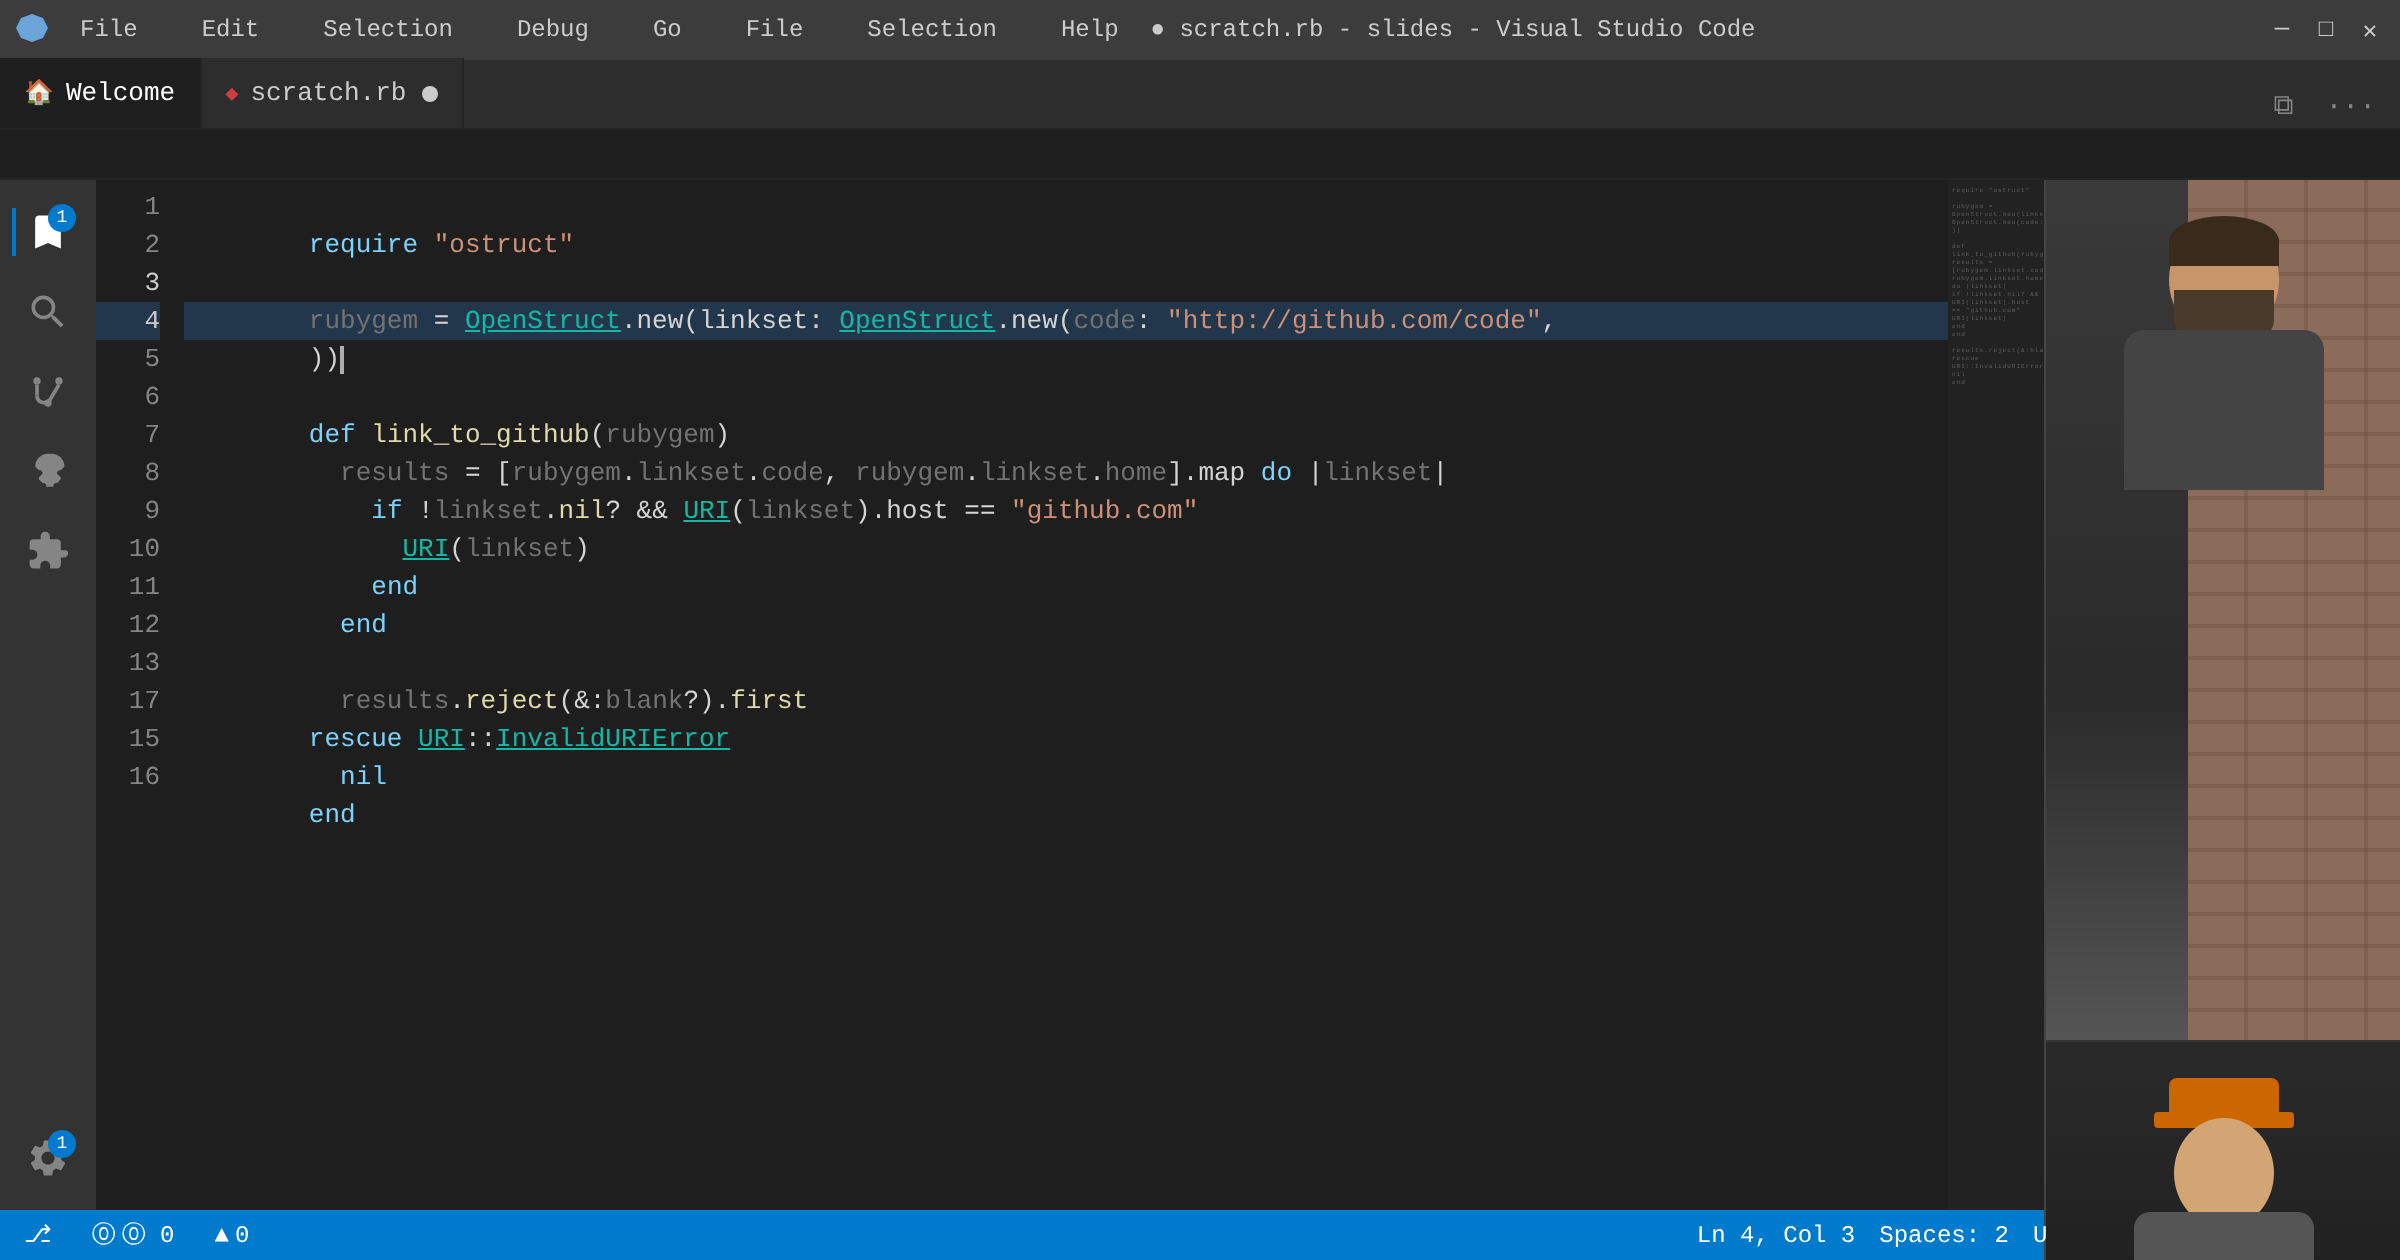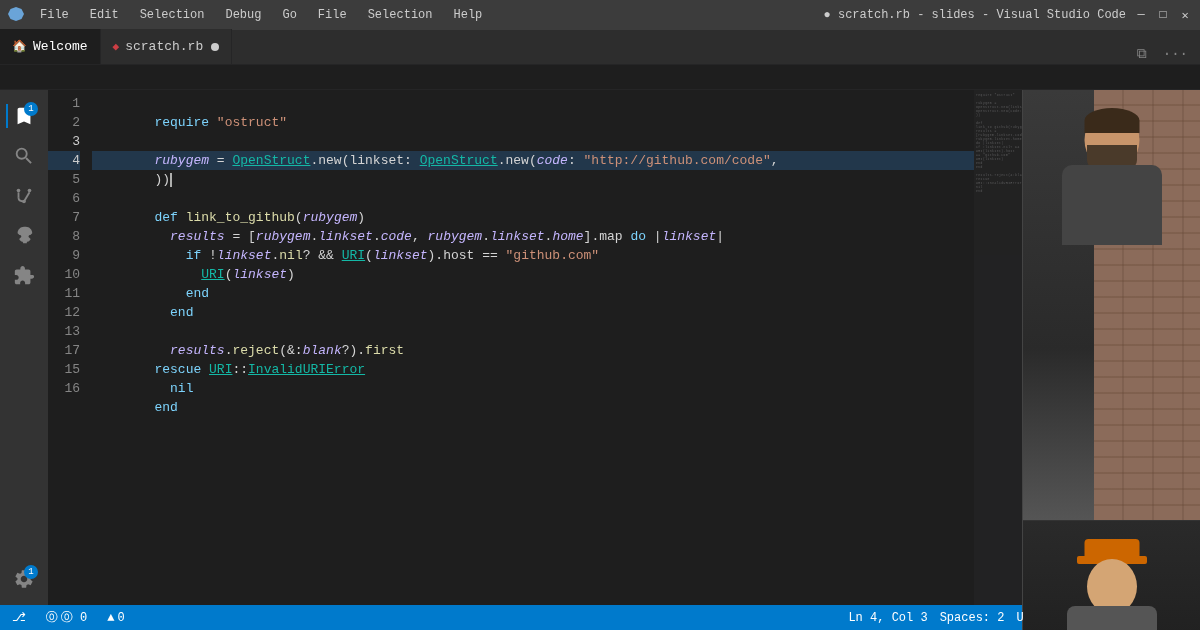--- a/index.html
+++ b/index.html
@@ -27,32 +27,32 @@
       width: 16px;
       height: 16px;
       display: flex;
       align-items: center;
       justify-content: center;
       color: #75beff;
       font-size: 14px;
     }
     #titlebar-menu {
       display: flex;
-      gap: 5px;
+      gap: 16px;
     }
     .menu-item {
       padding: 2px 8px;
       font-size: 12px;
       color: #cccccc;
       cursor: pointer;
       border-radius: 3px;
     }
     #titlebar-title {
       flex: 1;
-      text-align: right;
+      text-align: left;
       font-size: 12px;
       color: #cccccc;
     }
     #titlebar-controls {
       display: flex;
       gap: 8px;
     }
     .ctrl-btn {
       width: 14px;
       height: 14px;
@@ -217,21 +217,21 @@
       overflow: hidden;
       position: relative;
     }
     .code-line {
       height: 19px;
       white-space: pre;
       font-size: 13px;
     }
     .c-white { color: #d4d4d4; }
     .c-blue { color: #7dd3fc; }
-    .c-light-blue { color: #c4b5fd; font-style: italic; }
+    .c-light-blue { color: #737373; }
     .c-string { color: #ce9178; }
     .c-yellow { color: #dcdcaa; }
     .c-teal { color: #14b8a6; text-decoration: underline; }
 
     
     #minimap {
       width: 48px;
       background: #252526;
       opacity: 0.7;
     }

